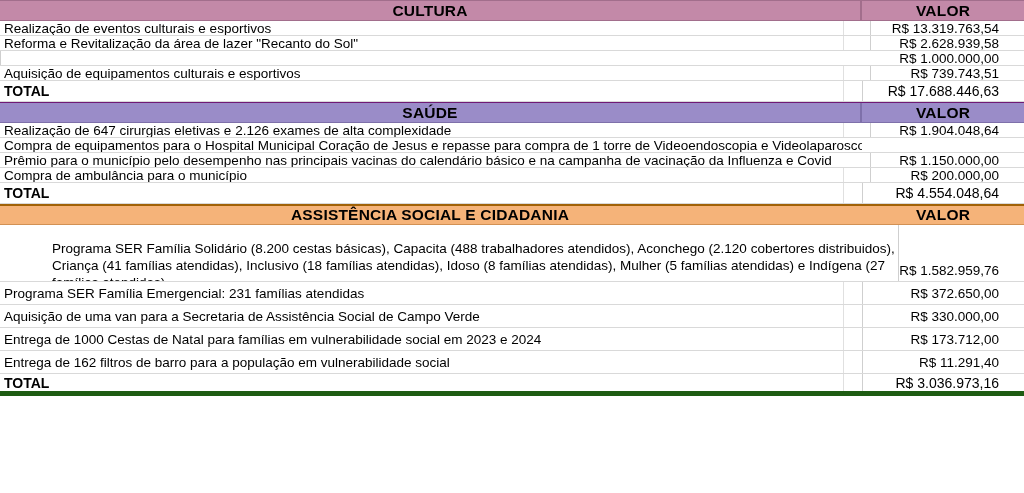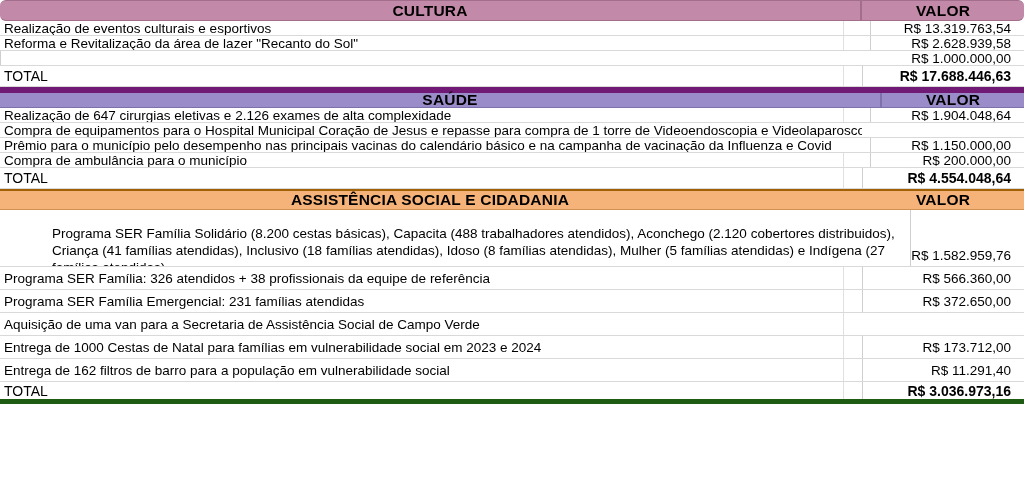--- a/index.html
+++ b/index.html
@@ -13,23 +13,23 @@
   
   .sec-header { display:flex; height:21px; flex:0 0 auto; }
   .sec-header .hcell {
     display:flex; align-items:center; justify-content:center;
     font-weight:bold; font-size:15.5px; letter-spacing:.2px;
   }
   .sec-header .title { width:860px; }
   .sec-header .hsep  { width:2px; }
   .sec-header .valor { flex:1; }
 
-  .sec1.sec-header { background:#c389a8; border-top:1px solid #a26e8c; border-bottom:1px solid #a26e8c;border-radius:6px; }
+  .sec1.sec-header { background:#c389a8; border-top:1px solid #a26e8c; border-bottom:1px solid #a26e8c; }
   .sec1 .hsep { background:#a26e8c; }
-  .sec2.sec-header { background:#9a8cc8; border-top:6px solid #701a75; border-bottom:1px solid #7e70aa;padding-left:20px; }
+  .sec2.sec-header { background:#9a8cc8; border-top:1px solid #701a75; border-bottom:1px solid #7e70aa; }
   .sec2 .hsep { background:#7e70aa; }
   .sec3.sec-header { background:#f5b379; border-top:2px solid #a16207; border-bottom:1px solid #d29154;align-items:flex-end; }
   .sec3 .hsep { background:#d29154; }
 
   
   .row { display:flex; border-bottom:1px solid #d9d9d9; flex:0 0 auto; background:#fff; }
   .row.r24 { height:15px;gap:8px; }
   .row.r23 { height:23px; }
   .row.rtotal { height:21px; }
   .row.rtotal-sm { height:17px; border-bottom:none; }
@@ -45,26 +45,26 @@
     width:1px; background:#e0e0e0;
   }
   .desc.no-div::after { display:none; }
   .desc.wrap {
     white-space:normal; align-items:flex-start;
     padding-top:15px; padding-right:2px; line-height:17px;margin-left:48px;
   }
   .val {
     flex:1; border-left:1px solid #cfcfcf;
     display:flex; align-items:center; justify-content:flex-end;
-    padding-right:13px; font-size:13.5px; white-space:nowrap;
+    padding-right:25px; font-size:13.5px; white-space:nowrap;
   }
   .val.bottom { align-items:flex-end; padding-bottom:3px; }
 
-  .total-label { font-weight:normal; font-size:14px; }
-  .val.bold { font-weight:bold; font-size:14px; }
+  .total-label { font-weight:bold; font-size:14px; }
+  .val.bold { font-weight:normal; font-size:14px; }
 
   
   .next-section-bar { height:5px; flex:0 0 auto; background:#1e5c13; }
 </style>
 </head>
 <body>
 
 <div class="sheet">
 
   <div class="sec-header sec1">
@@ -76,20 +76,24 @@
   <div class="row r24">
     <div class="desc">Realização de eventos culturais e esportivos</div>
     <div class="val">R$ 13.319.763,54</div>
   </div>
   <div class="row r24">
     <div class="desc">Reforma e Revitalização da área de lazer "Recanto do Sol"</div>
     <div class="val">R$ 2.628.939,58</div>
   </div>
   <div class="row r24">
     <div class="val">R$ 1.000.000,00</div>
+  </div>
+  <div class="row r24">
+    <div class="desc">Aquisição de equipamentos culturais e esportivos</div>
+    <div class="val">R$ 739.743,51</div>
   </div>
   <div class="row rtotal">
     <div class="desc total-label">TOTAL</div>
     <div class="val bold">R$ 17.688.446,63</div>
   </div>
 
   <div class="sec-header sec2">
     <div class="hcell title">SAÚDE</div>
     <div class="hsep"></div>
     <div class="hcell valor">VALOR</div>
@@ -119,29 +123,26 @@
     <div class="hcell title">ASSISTÊNCIA SOCIAL E CIDADANIA</div>
     <div class="hsep"></div>
     <div class="hcell valor">VALOR</div>
   </div>
 
   <div class="row rmulti">
     <div class="desc wrap no-div">Programa SER Família Solidário (8.200 cestas básicas), Capacita (488 trabalhadores atendidos), Aconchego (2.120 cobertores distribuidos), Criança (41 famílias atendidas), Inclusivo (18 famílias atendidas), Idoso (8 famílias atendidas), Mulher (5 famílias atendidas) e Indígena (27 famílias atendidas)</div>
     <div class="val bottom">R$ 1.582.959,76</div>
   </div>
   <div class="row r23">
-    <div class="desc">Programa SER Família: 326 atendidos + 38 profissionais da equipe de referência</div>
-    <div class="val">R$ 566.360,00</div>
-  </div>
-  <div class="row r23">
     <div class="desc">Programa SER Família Emergencial: 231 famílias atendidas</div>
     <div class="val">R$ 372.650,00</div>
   </div>
   <div class="row r23">
     <div class="desc">Aquisição de uma van para a Secretaria de Assistência Social de Campo Verde</div>
+    <div class="val">R$ 330.000,00</div>
   </div>
   <div class="row r23">
     <div class="desc">Entrega de 1000 Cestas de Natal para famílias em vulnerabilidade social em 2023 e 2024</div>
     <div class="val">R$ 173.712,00</div>
   </div>
   <div class="row r23">
     <div class="desc">Entrega de 162 filtros de barro para a população em vulnerabilidade social</div>
     <div class="val">R$ 11.291,40</div>
   </div>
   <div class="row rtotal-sm">

